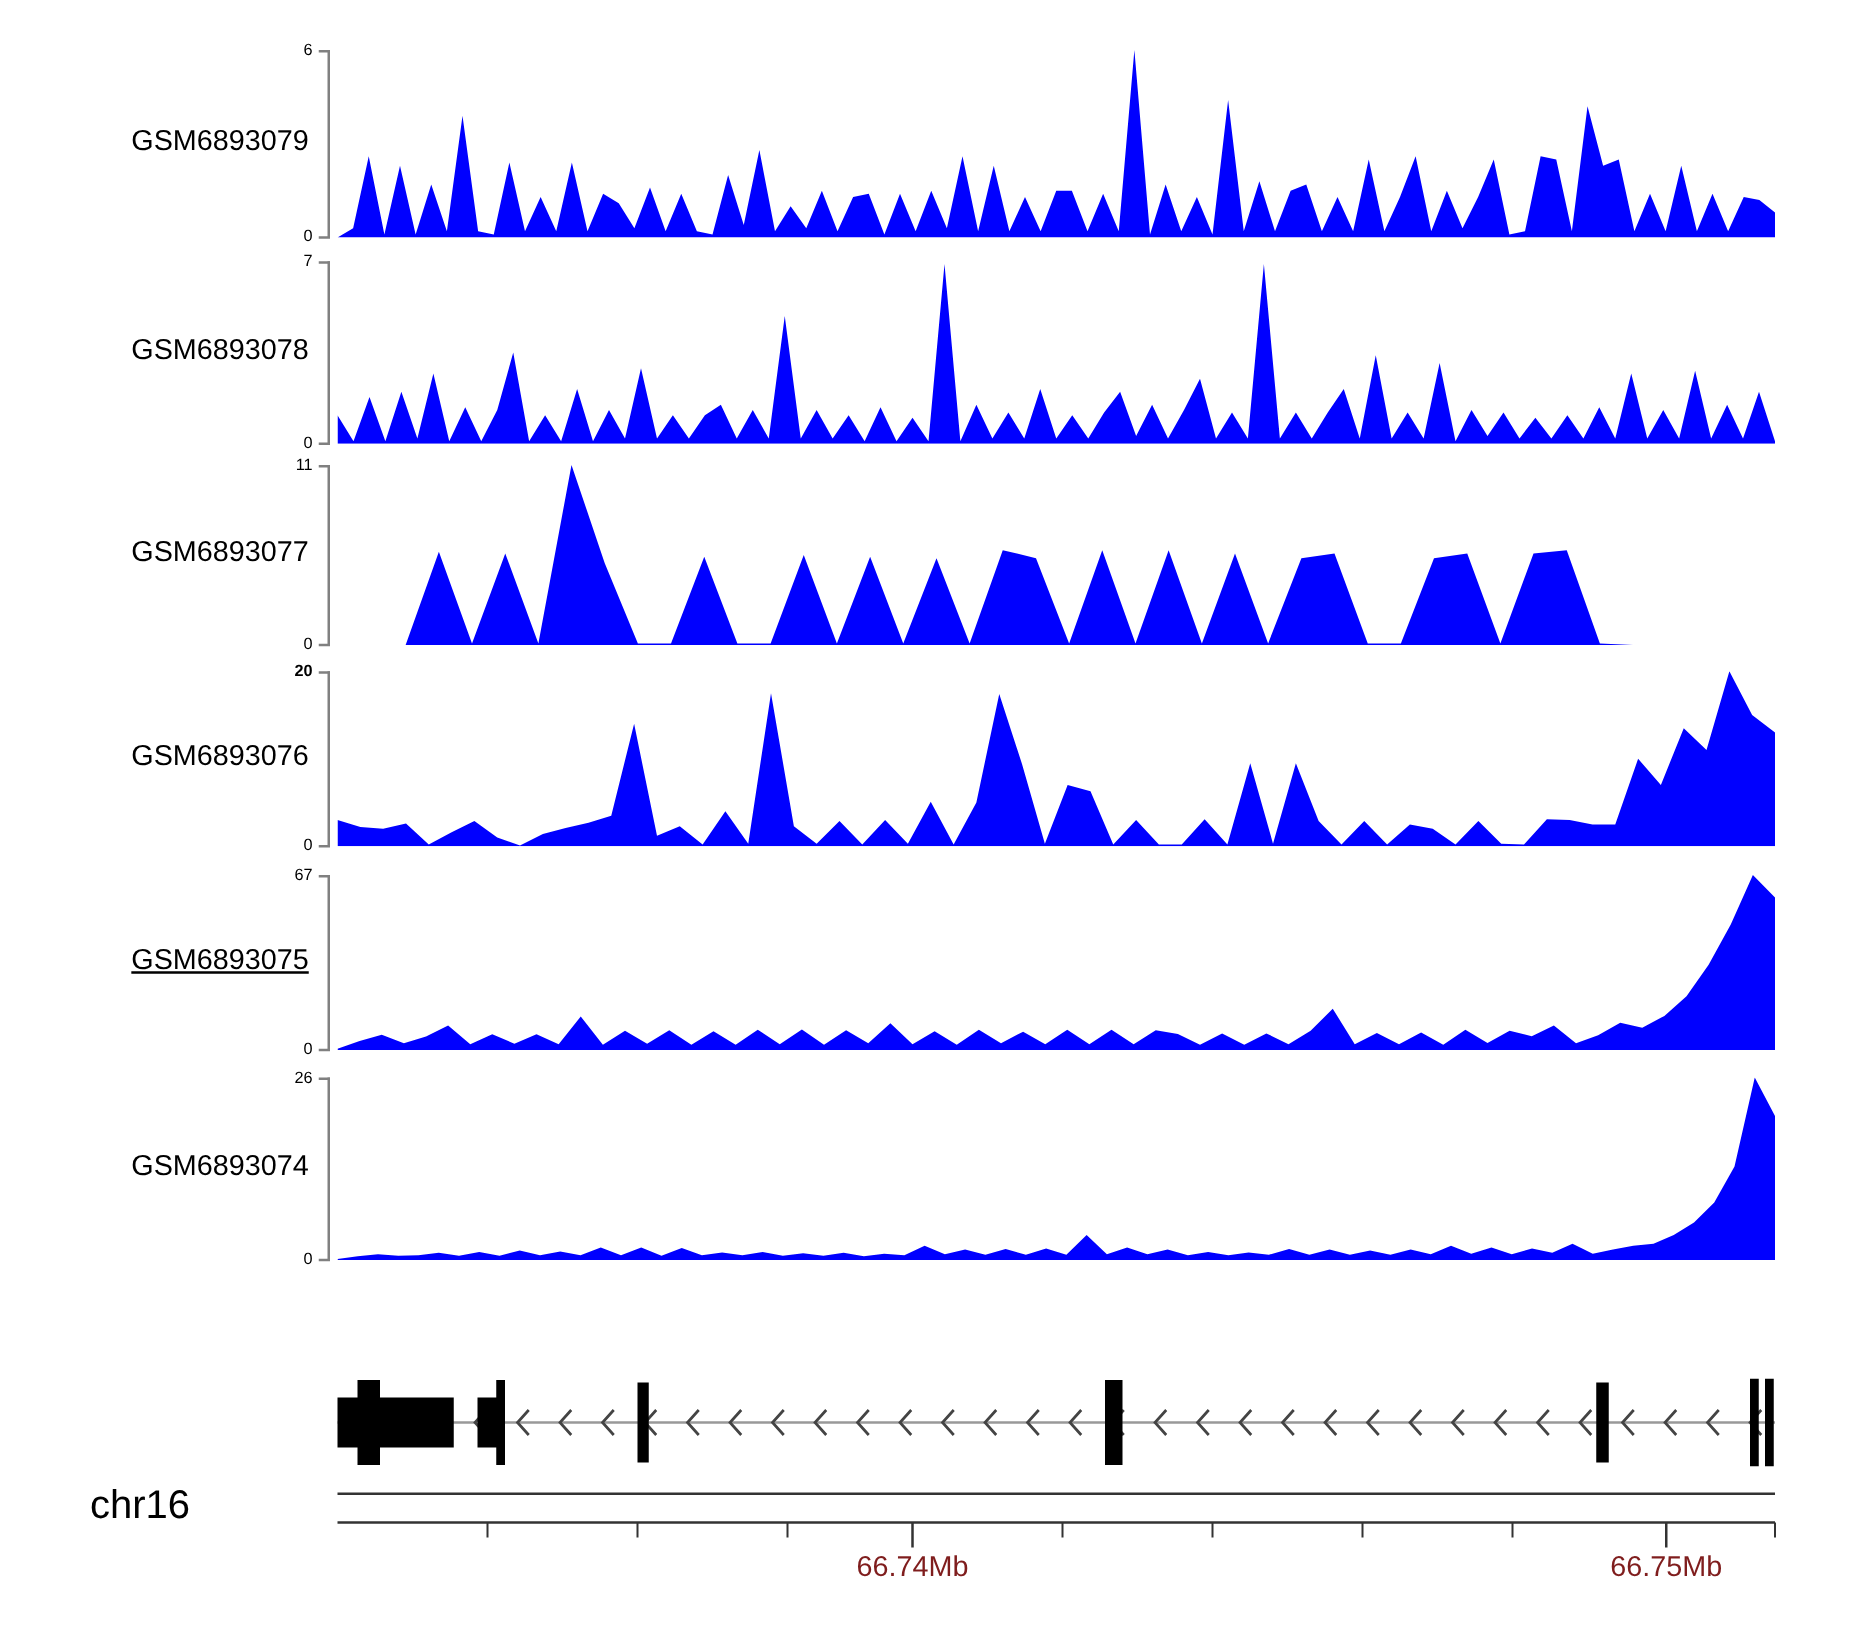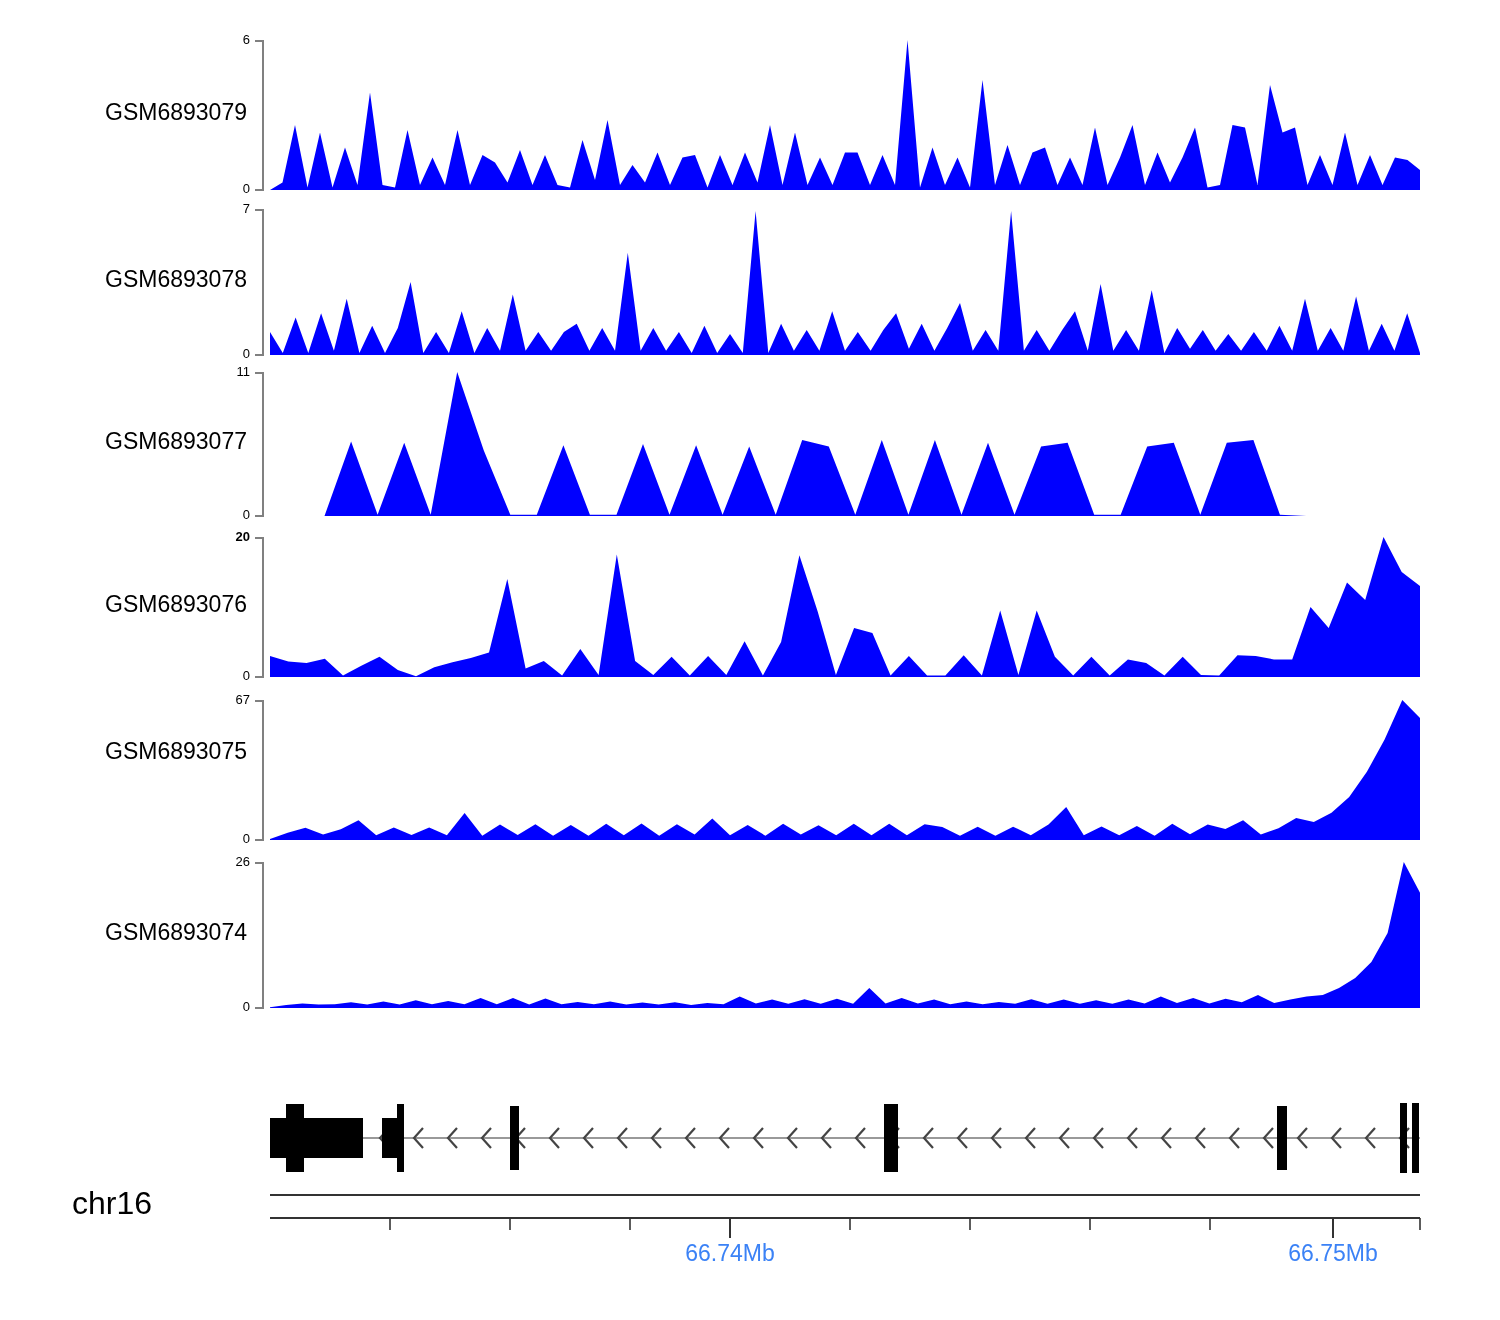--- a/index.html
+++ b/index.html
@@ -7,21 +7,21 @@
   #stage{position:relative;width:1500px;height:1320px;}
   .track{position:absolute;left:0;width:1500px;}
   .tname{position:absolute;left:0;width:228px;text-align:right;font-size:23px;color:#000;white-space:nowrap;margin-left:19px;}
   .axisline{position:absolute;background:#808080;}
   .axlabel{position:absolute;font-size:13px;color:#000;text-align:right;width:40px;white-space:nowrap;}
   .plot{position:absolute;left:270px;}
   .plot svg{display:block;}
   .genebox{position:absolute;left:0;width:1500px;}
   .chrlabel{position:absolute;font-size:32px;color:#000;white-space:nowrap;}
   .ruler{position:absolute;left:0;width:1500px;}
-  .tickcap{position:absolute;font-size:23px;color:#3b82f6;white-space:nowrap;text-align:center;}
+  .tickcap{position:absolute;font-size:23px;color:#7f1d1d;white-space:nowrap;text-align:center;}
 </style>
 </head>
 <body>
 
 <div id="stage">
 
   <div id="tracks">
       <div class="track" style="top: 0px;">
         <div class="tname" style="top: 99px;">GSM6893079</div>
         <div class="axisline" style="left: 262px; top: 40px; width: 2px; height: 150px; background: rgb(128, 128, 128);"></div>
@@ -68,21 +68,21 @@
         <div class="axisline" style="left: 255px; top: 676px; width: 9px; height: 2px; background: rgb(128, 128, 128);"></div>
         <div class="axlabel" style="left: 210px; top: 529px; font-weight: bold;">20</div>
         <div class="axlabel" style="left: 210px; top: 668px;">0</div>
         <div class="plot" style="left: 270px; top: 537px; width: 1150px; height: 140px;">
           <svg width="1150" height="140" viewBox="0 0 1150 140" preserveAspectRatio="none">
             <polygon points="0,140 0.0,119.0 18.3,124.6 36.5,126.0 54.8,121.8 73.0,138.6 91.3,128.8 109.5,119.7 127.8,133.0 146.0,139.3 164.3,130.2 182.5,125.3 200.8,121.1 219.0,115.5 237.3,42.0 255.6,131.6 273.8,123.9 292.1,138.6 310.3,112.0 328.6,137.9 346.8,17.5 365.1,123.9 383.3,137.9 401.6,119.7 419.8,138.6 438.1,119.0 456.3,137.9 474.6,104.3 492.9,138.6 511.1,105.0 529.4,18.2 547.6,74.2 565.9,137.9 584.1,91.0 602.4,95.9 620.6,138.6 638.9,119.0 657.1,138.6 675.4,138.6 693.7,118.3 711.9,138.6 730.2,73.5 748.4,137.9 766.7,73.5 784.9,119.7 803.2,138.6 821.4,119.7 839.7,138.6 857.9,122.5 876.2,126.0 894.4,138.6 912.7,119.7 931.0,137.9 949.2,138.6 967.5,118.3 985.7,119.0 1004.0,122.5 1022.2,122.5 1040.5,70.0 1058.7,91.0 1077.0,45.5 1095.2,63.0 1113.5,0.0 1131.7,35.0 1150.0,49.0 1150.0,140" fill="#0000FF"></polygon>
           </svg>
         </div>
       </div>
       <div class="track" style="top: 0px;">
-        <div class="tname" style="top: 738px;">GSM6893075</div>
+        <div class="tname" style="top: 754px; text-decoration: underline;">GSM6893075</div>
         <div class="axisline" style="left: 262px; top: 700px; width: 2px; height: 140px; background: rgb(128, 128, 128);"></div>
         <div class="axisline" style="left: 255px; top: 700px; width: 9px; height: 2px; background: rgb(128, 128, 128);"></div>
         <div class="axisline" style="left: 255px; top: 839px; width: 9px; height: 2px; background: rgb(128, 128, 128);"></div>
         <div class="axlabel" style="left: 210px; top: 692px;">67</div>
         <div class="axlabel" style="left: 210px; top: 831px;">0</div>
         <div class="plot" style="left: 270px; top: 700px; width: 1150px; height: 140px;">
           <svg width="1150" height="140" viewBox="0 0 1150 140" preserveAspectRatio="none">
             <polygon points="0,140 0.0,138.9 17.7,132.8 35.4,127.8 53.1,134.6 70.8,129.2 88.5,120.3 106.2,135.3 123.8,127.4 141.5,135.0 159.2,127.4 176.9,135.3 194.6,113.1 212.3,135.7 230.0,124.6 247.7,135.0 265.4,124.2 283.1,135.7 300.8,124.9 318.5,135.7 336.2,123.8 353.8,135.3 371.5,123.5 389.2,135.7 406.9,124.2 424.6,134.6 442.3,118.5 460.0,135.3 477.7,124.9 495.4,135.7 513.1,123.8 530.8,134.6 548.5,125.3 566.2,135.3 583.8,123.8 601.5,135.3 619.2,123.8 636.9,135.3 654.6,124.2 672.3,127.1 690.0,135.7 707.7,126.7 725.4,135.7 743.1,126.7 760.8,135.3 778.5,124.6 796.2,107.0 813.8,135.3 831.5,126.4 849.2,135.3 866.9,126.0 884.6,135.7 902.3,123.8 920.0,134.3 937.7,124.6 955.4,128.9 973.1,120.3 990.8,134.6 1008.5,128.2 1026.2,118.1 1043.8,122.1 1061.5,112.7 1079.2,96.9 1096.9,71.8 1114.6,39.5 1132.3,0.0 1150.0,17.9 1150.0,140" fill="#0000FF"></polygon>
           </svg>
         </div>

